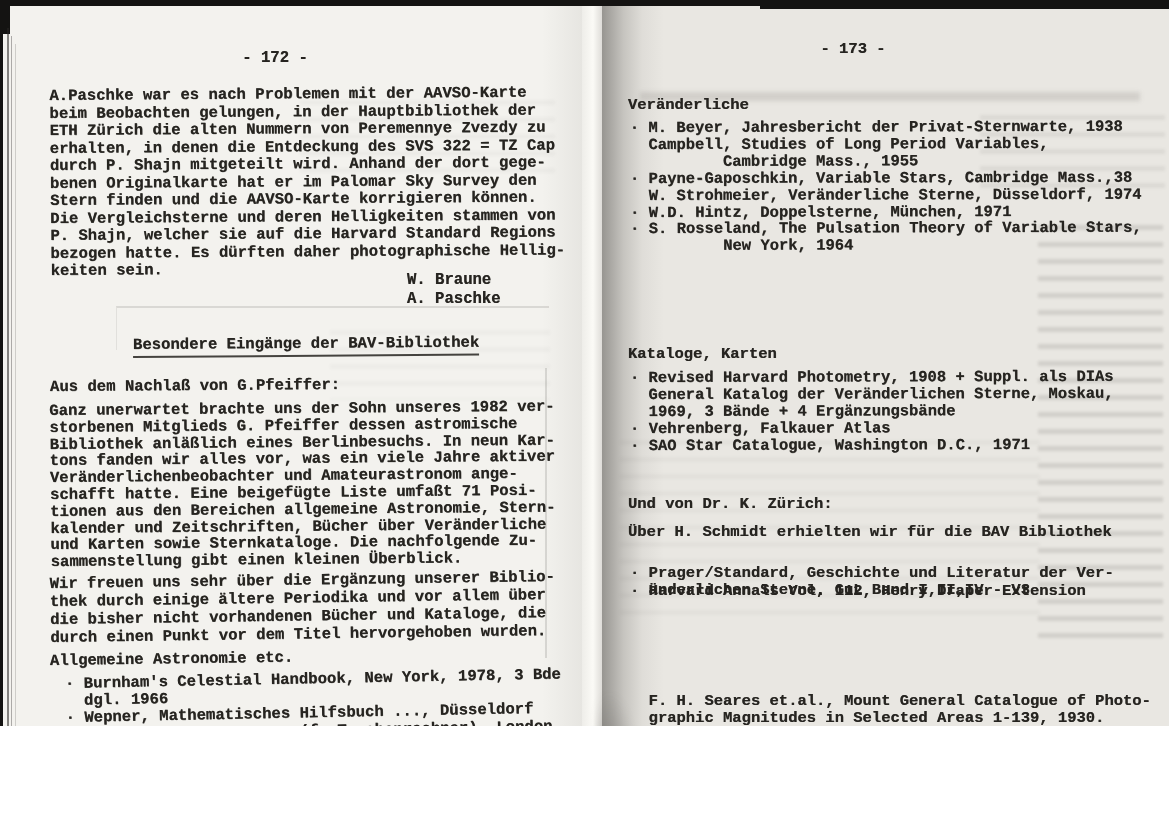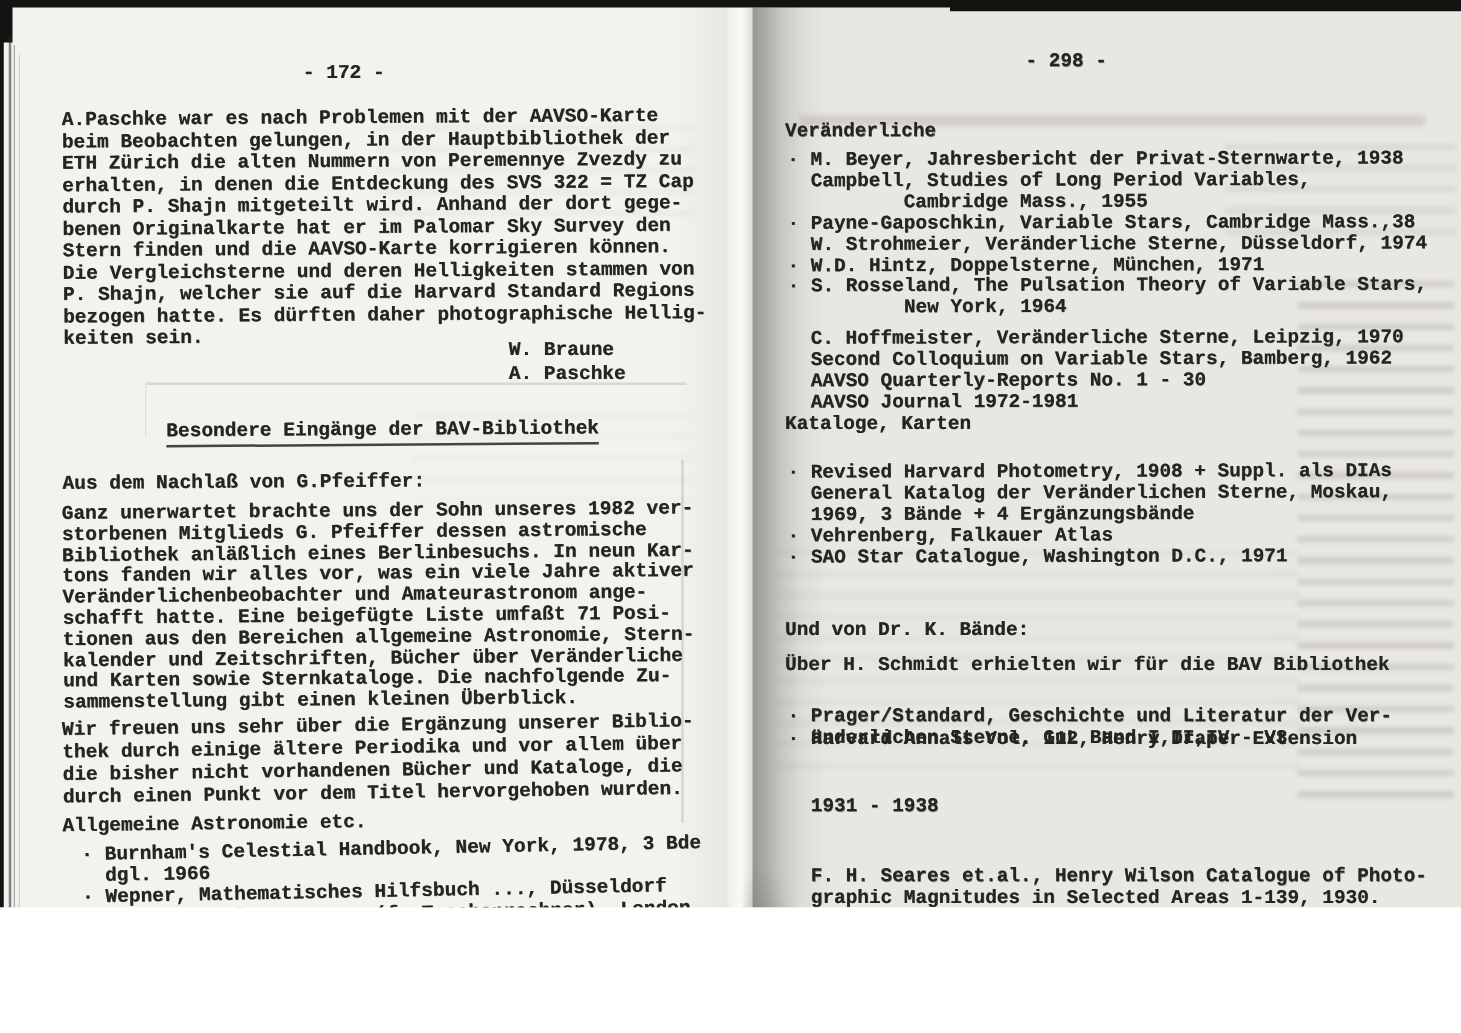--- a/index.html
+++ b/index.html
@@ -71,27 +71,26 @@
   <div class="blk hdr" style="left:215px;top:49px;width:120px;">- 172 -</div>
   <div class="blk" style="left:50px;top:88px;line-height:17.5px;transform:rotate(-0.4deg);"><div class="ln">A.Paschke war es nach Problemen mit der AAVSO-Karte</div><div class="ln">beim Beobachten gelungen, in der Hauptbibliothek der</div><div class="ln">ETH Zürich die alten Nummern von Peremennye Zvezdy zu</div><div class="ln">erhalten, in denen die Entdeckung des SVS 322 = TZ Cap</div><div class="ln">durch P. Shajn mitgeteilt wird. Anhand der dort gege-</div><div class="ln">benen Originalkarte hat er im Palomar Sky Survey den</div><div class="ln">Stern finden und die AAVSO-Karte korrigieren können.</div><div class="ln">Die Vergleichsterne und deren Helligkeiten stammen von</div><div class="ln">P. Shajn, welcher sie auf die Harvard Standard Regions</div><div class="ln">bezogen hatte. Es dürften daher photographische Hellig-</div><div class="ln">keiten sein.</div></div>
   <div class="blk" style="left:407px;top:271px;line-height:19px;"><div class="ln">W. Braune</div><div class="ln">A. Paschke</div></div>
   <div class="blk" style="left:133px;top:336px;transform:rotate(-0.4deg);"><span class="u">Besondere Eingänge der BAV-Bibliothek</span></div>
   <div class="blk" style="left:50px;top:378px;transform:rotate(-0.4deg);">Aus dem Nachlaß von G.Pfeiffer:</div>
   <div class="blk" style="left:50px;top:403px;line-height:16.8px;transform:rotate(-0.5deg);"><div class="ln">Ganz unerwartet brachte uns der Sohn unseres 1982 ver-</div><div class="ln">storbenen Mitglieds G. Pfeiffer dessen astromische</div><div class="ln">Bibliothek anläßlich eines Berlinbesuchs. In neun Kar-</div><div class="ln">tons fanden wir alles vor, was ein viele Jahre aktiver</div><div class="ln">Veränderlichenbeobachter und Amateurastronom ange-</div><div class="ln">schafft hatte. Eine beigefügte Liste umfaßt 71 Posi-</div><div class="ln">tionen aus den Bereichen allgemeine Astronomie, Stern-</div><div class="ln">kalender und Zeitschriften, Bücher über Veränderliche</div><div class="ln">und Karten sowie Sternkataloge. Die nachfolgende Zu-</div><div class="ln">sammenstellung gibt einen kleinen Überblick.</div></div>
   <div class="blk" style="left:50px;top:575px;line-height:18px;transform:rotate(-0.8deg);"><div class="ln">Wir freuen uns sehr über die Ergänzung unserer Biblio-</div><div class="ln">thek durch einige ältere Periodika und vor allem über</div><div class="ln">die bisher nicht vorhandenen Bücher und Kataloge, die</div><div class="ln">durch einen Punkt vor dem Titel hervorgehoben wurden.</div></div>
   <div class="blk" style="left:50px;top:652px;transform:rotate(-0.8deg);">Allgemeine Astronomie etc.</div>
   <div class="blk" style="left:66px;top:676px;line-height:17.2px;transform:rotate(-1.1deg);"><div class="ln">· Burnham's Celestial Handbook, New York, 1978, 3 Bde</div><div class="ln">  dgl. 1966</div><div class="ln">· Wepner, Mathematisches Hilfsbuch ..., Düsseldorf</div><div class="ln">· Mathematical Astronomy (f. Taschenrechner), London</div><div class="ln">· Brandt, Himmelswunder im Feldstecher, Leipzig, 1952</div><div class="ln">· Sprache der Wolken, Stuttgart, 1949</div><div class="ln">· Tabellenbuch für Sternfreunde, Stuttgart, 1961</div></div>
 
-  <div class="blk rp hdr" style="left:793px;top:40px;width:120px;">- 298 -</div>
+  <div class="blk rp hdr" style="left:793px;top:40px;width:120px;">- 173 -</div>
   <div class="blk rp" style="left:628px;top:96px;">Veränderliche</div>
   <div class="blk rp" style="left:630px;top:120px;line-height:16.9px;transform:rotate(-0.15deg);"><div class="ln">· M. Beyer, Jahresbericht der Privat-Sternwarte, 1938</div><div class="ln">  Campbell, Studies of Long Period Variables,</div><div class="ln">          Cambridge Mass., 1955</div><div class="ln">· Payne-Gaposchkin, Variable Stars, Cambridge Mass.,38</div><div class="ln">  W. Strohmeier, Veränderliche Sterne, Düsseldorf, 1974</div><div class="ln">· W.D. Hintz, Doppelsterne, München, 1971</div><div class="ln">· S. Rosseland, The Pulsation Theory of Variable Stars,</div><div class="ln">          New York, 1964</div></div>
-  <div class="blk rp" style="left:630px;top:263px;line-height:16.9px;transform:rotate(-0.15deg);"><div class="ln">  C. Hoffmeister, Veränderliche Sterne, Leipzig, 1970</div><div class="ln">  Second Colloquium on Variable Stars, Bamberg, 1962</div><div class="ln">  AAVSO Quarterly-Reports No. 1 - 30</div><div class="ln">  AAVSO Journal 1972-1981</div></div>
-  <div class="blk rp" style="left:628px;top:330px;">Kataloge, Karten</div>
+  <div class="blk rp" style="left:628px;top:345px;">Kataloge, Karten</div>
   <div class="blk rp" style="left:630px;top:370px;line-height:17px;transform:rotate(-0.15deg);"><div class="ln">· Revised Harvard Photometry, 1908 + Suppl. als DIAs</div><div class="ln">  General Katalog der Veränderlichen Sterne, Moskau,</div><div class="ln">  1969, 3 Bände + 4 Ergänzungsbände</div><div class="ln">· Vehrenberg, Falkauer Atlas</div><div class="ln">· SAO Star Catalogue, Washington D.C., 1971</div></div>
-  <div class="blk rp" style="left:628px;top:495px;">Und von Dr. K. Bände:</div>
+  <div class="blk rp" style="left:628px;top:495px;">Und von Dr. K. Zürich:</div>
   <div class="blk rp" style="left:628px;top:523px;">Über H. Schmidt erhielten wir für die BAV Bibliothek</div>
   <div class="blk rp" style="left:630px;top:565px;line-height:17px;"><div class="ln">· Prager/Standard, Geschichte und Literatur der Ver-</div><div class="ln">  änderlichen Sterne, GuL Band I,II,IV - V3</div></div>
   <div class="blk rp" style="left:630px;top:582px;"><div class="ln">· Harvard Annals Vol. 112, Henry Draper Extension</div></div>
-  <div class="blk rp" style="left:630px;top:637px;line-height:16.2px;"><div class="ln">  1931 - 1938</div></div>
-  <div class="blk rp" style="left:630px;top:693px;line-height:16.5px;"><div class="ln">  F. H. Seares et.al., Henry Wilson Catalogue of Photo-</div><div class="ln">  graphic Magnitudes in Selected Areas 1-139, 1930.</div></div>
+  <div class="blk rp" style="left:630px;top:637px;line-height:16.2px;"></div>
+  <div class="blk rp" style="left:630px;top:693px;line-height:16.5px;"><div class="ln">  F. H. Seares et.al., Mount General Catalogue of Photo-</div><div class="ln">  graphic Magnitudes in Selected Areas 1-139, 1930.</div></div>
   <div class="blk rp" style="left:950px;top:757px;">Werner Braune</div>
 
 </div>
 
 </body></html>

